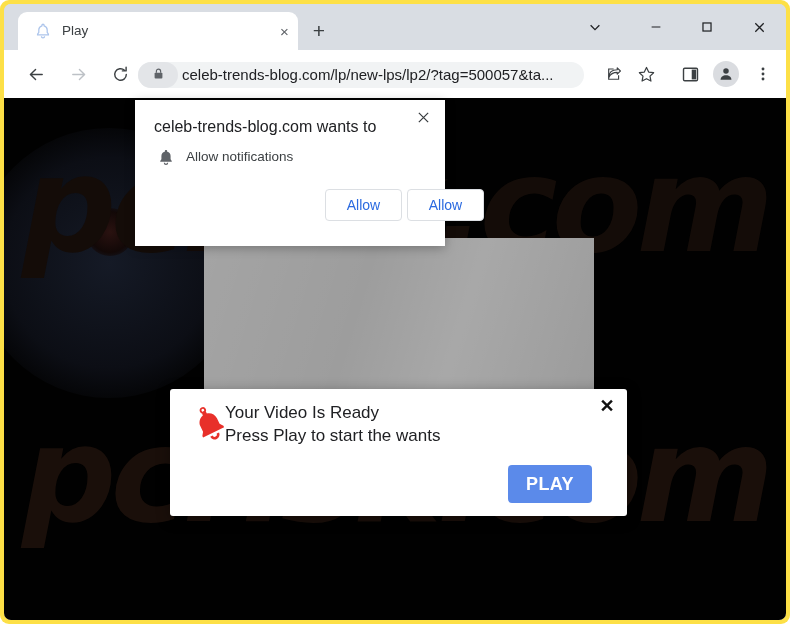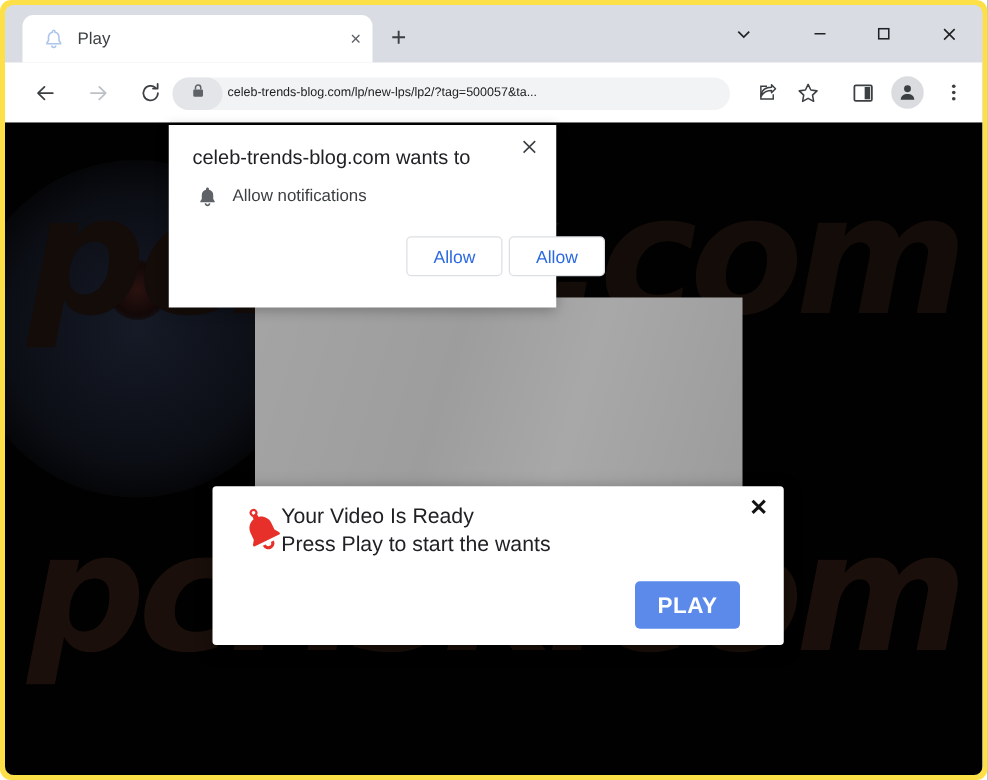--- a/index.html
+++ b/index.html
@@ -103,21 +103,21 @@
   #lock-chip {
     position: absolute; left: 0px; top: 0px;
     width: 40px; height: 26px;
     background: #e3e5e8;
     border-radius: 13px;
     display: flex; align-items: center; justify-content: center;
   }
   #url-text {
     position: absolute; left: 44px; top: 0;
     height: 26px; line-height: 26px;
-    font-size: 10px; color: #202124;
+    font-size: 15px; color: #202124;
     white-space: nowrap; overflow: hidden;
     max-width: 395px;
   }
   .tbicon {
     position: absolute; top: 10px;
     width: 28px; height: 28px;
     display: flex; align-items: center; justify-content: center;
     cursor: pointer;
   }
   #tb-share    { left: 596px; }

